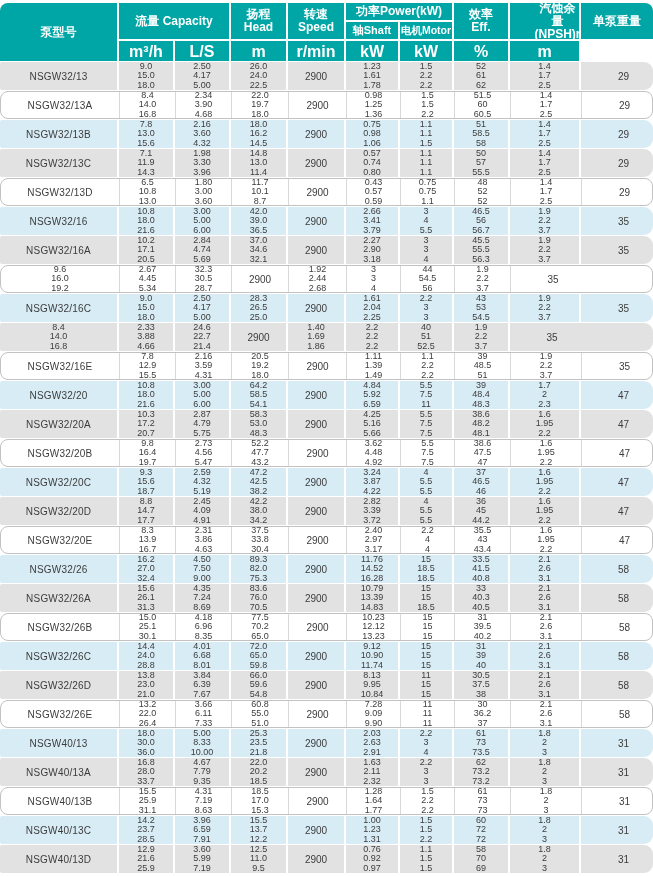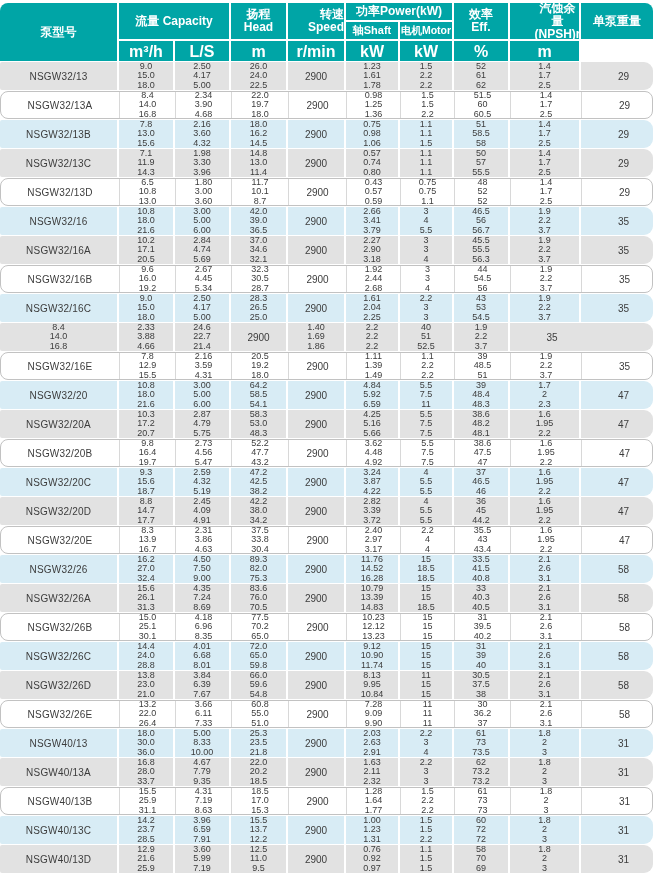--- a/index.html
+++ b/index.html
@@ -37,21 +37,21 @@
     justify-content:center;
     text-align:center;
     line-height:13px;
     border-right:2px solid #ffffff;
   }
   .h-cell:last-of-type{border-right:none;}
   .bb{border-bottom:2px solid #ffffff;}
   .h-model   {grid-column:1;grid-row:1/4;border-right:2px solid #fff;}
   .h-capacity{grid-column:2/4;grid-row:1/3;}
   .h-head    {grid-column:4;grid-row:1/3;}
-  .h-speed   {grid-column:5;grid-row:1/3;align-items:flex-end;}
+  .h-speed   {grid-column:5;grid-row:1/3;}
   .h-power   {grid-column:6/8;grid-row:1;}
   .h-shaft   {grid-column:6;grid-row:2;font-size:11px;}
   .h-motor   {grid-column:7;grid-row:2;font-size:10.5px;}
   .h-eff     {grid-column:8;grid-row:1/3;}
   .h-npsh    {grid-column:9;grid-row:1/3;padding-left:26px;}
   .h-weight  {grid-column:10;grid-row:1/3;border-right:none;}
   .h-unit    {grid-row:3;font-size:16px;}
   .u-m3h{grid-column:2;} .u-ls{grid-column:3;} .u-m{grid-column:4;}
   .u-rmin{grid-column:5;} .u-kw1{grid-column:6;} .u-kw2{grid-column:7;}
   .u-pct{grid-column:8;} .u-m2{grid-column:9;} .u-kg{grid-column:10;border-right:none;margin-top:27px;}
@@ -399,21 +399,20 @@
           <div>56.3</div>
         </div>
         <div class="cell multi">
           <div>1.9</div>
           <div>2.2</div>
           <div>3.7</div>
         </div>
         <div class="cell single">35</div>
       </div>
       <div class="band white">
-        <div class="cell single model">NSGW32/16B</div>
         <div class="cell multi">
           <div>9.6</div>
           <div>16.0</div>
           <div>19.2</div>
         </div>
         <div class="cell multi">
           <div>2.67</div>
           <div>4.45</div>
           <div>5.34</div>
         </div>

